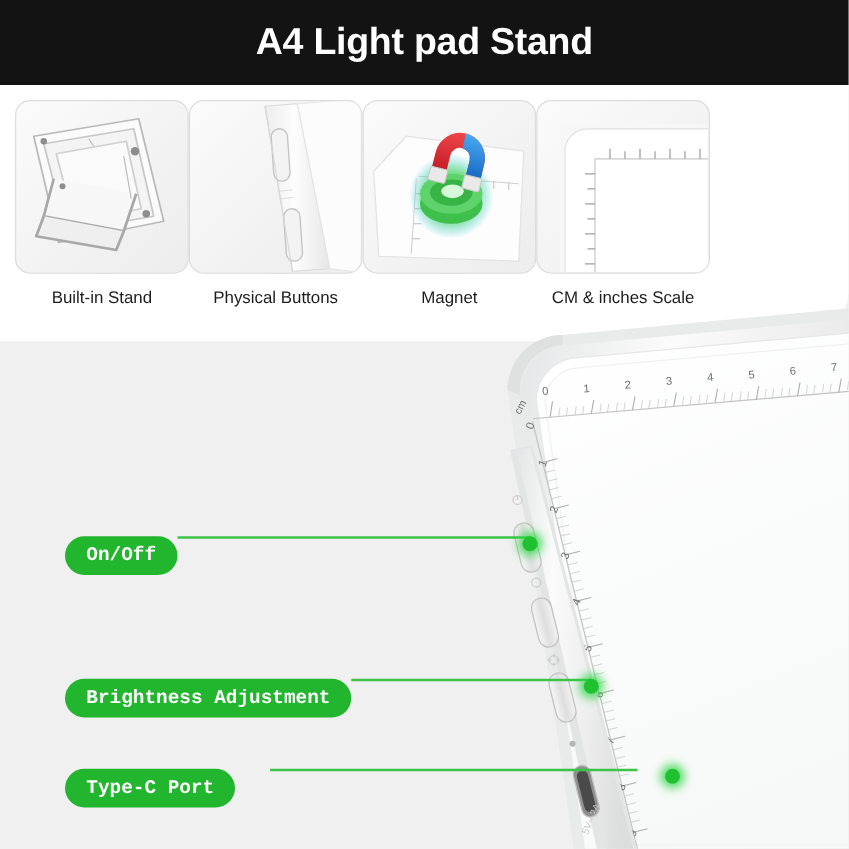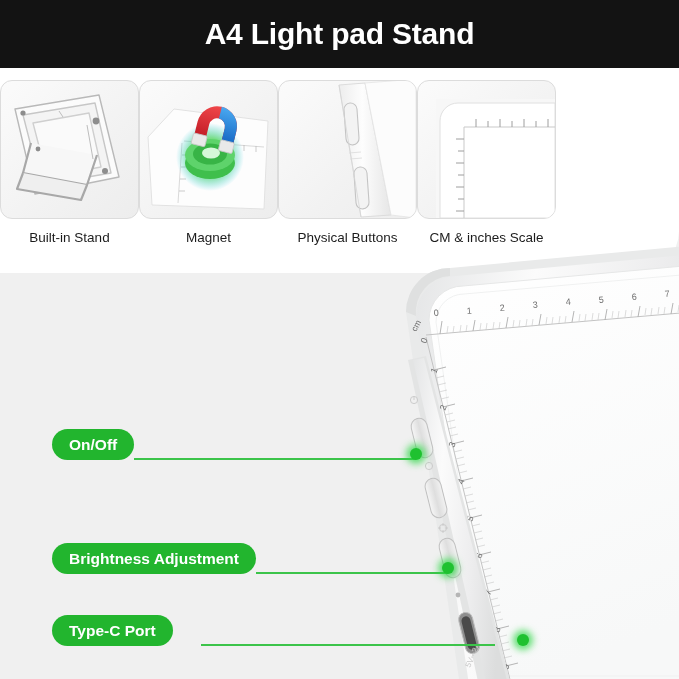--- a/index.html
+++ b/index.html
@@ -24,21 +24,21 @@
 
   
   .white-panel{
     position:absolute;left:0;top:68px;width:679px;height:205px;
     background:#ffffff;
     border-bottom-right-radius:42px;
   }
 
   
   .thumbs{
-    position:absolute;left:0;top:80px;width:551px;height:165px;
+    position:absolute;left:12px;top:80px;width:551px;height:165px;
     display:flex;
   }
   .thumb{
     width:169.75px;
     display:flex;flex-direction:column;align-items:center;
   }
   .thumb-box{
     width:137px;height:137px;
     border:1px solid #dcdcdc;border-radius:12px;
     background:linear-gradient(135deg,#fbfbfb 0%,#f2f2f2 60%,#ededed 100%);
@@ -62,21 +62,21 @@
   .sc-wrap{position:absolute;left:0;top:0;width:137px;height:137px;}
 
   
   .product{
     position:absolute;left:330px;top:240px;width:420px;height:460px;
   }
 
   
   .callout{
     position:absolute;height:31px;
-    display:flex;align-items:flex-end;
+    display:flex;align-items:flex-start;font-family:Liberation Mono, monospace;
   }
   .pill{
     height:31px;border-radius:16px;background:#22b52e;
     display:flex;align-items:center;
     padding:0 17px;
     box-sizing:border-box;
   }
   .pill-text{
     color:#ffffff;font-size:15.5px;font-weight:bold;
     white-space:nowrap;line-height:1;
@@ -126,20 +126,46 @@
             <circle cx="104" cy="90" r="3"></circle>
             <circle cx="37" cy="68" r="2.4"></circle>
           </g>
           <g stroke="#bdbdbd" stroke-width="1">
             <path d="M86 44 L92 78"></path>
             <path d="M58 30 L62 36"></path>
           </g>
         </svg>
       </div>
       <div class="thumb-label">Built-in Stand</div>
+    </div>
+
+    <div class="thumb">
+      <div class="thumb-box">
+        <svg class="pb-wrap" viewBox="0 0 137 137">
+          <defs>
+            <linearGradient id="edgeG" x1="0" y1="0" x2="1" y2="0">
+              <stop offset="0%" stop-color="#ededed"></stop>
+              <stop offset="45%" stop-color="#fdfdfd"></stop>
+              <stop offset="100%" stop-color="#e6e6e6"></stop>
+            </linearGradient>
+          </defs>
+          <path d="M60 4 L86 2 L112 134 L82 136 Z" fill="url(#edgeG)" stroke="#dcdcdc" stroke-width="1"></path>
+          <path d="M86 2 L137 -2 L137 137 L112 134 Z" fill="#fcfcfc" stroke="#e4e4e4" stroke-width="0.8"></path>
+          <g fill="#f3f3f3" stroke="#c4c4c4" stroke-width="1.1">
+            <rect x="66" y="22" width="13" height="42" rx="6.5" transform="rotate(-4 72 43)"></rect>
+            <rect x="76" y="86" width="13" height="42" rx="6.5" transform="rotate(-4 82 107)"></rect>
+          </g>
+          <g stroke="#dedede" stroke-width="0.9">
+            <path d="M70 72 L82 71"></path>
+            <path d="M71 78 L83 77"></path>
+          </g>
+          <path d="M60 4 L82 136" stroke="#d5d5d5" stroke-width="0.8" fill="none"></path>
+        </svg>
+      </div>
+      <div class="thumb-label">Physical Buttons</div>
     </div>
 
     <div class="thumb">
       <div class="thumb-box">
         <svg class="mag-wrap" viewBox="0 0 137 137">
           <defs>
             <radialGradient id="glowG" cx="50%" cy="50%" r="50%">
               <stop offset="0%" stop-color="#bdfcc6" stop-opacity="1"></stop>
               <stop offset="55%" stop-color="#4fd45f" stop-opacity=".9"></stop>
               <stop offset="100%" stop-color="#2bc9e8" stop-opacity="0"></stop>
@@ -181,46 +207,20 @@
 
           <g transform="translate(60,6) rotate(14)">
             <path d="M6 34 A20 20 0 0 1 46 34 L46 48 L34 48 L34 34 A8 8 0 0 0 18 34 L18 48 L6 48 Z" fill="url(#redG)"></path>
             <path d="M26 14 A20 20 0 0 1 46 34 L46 48 L34 48 L34 34 A8 8 0 0 0 26 26 Z" fill="url(#blueG)"></path>
             <rect x="5" y="46" width="14" height="11" rx="1.5" fill="#e9e9e9" stroke="#c8c8c8" stroke-width="0.8"></rect>
             <rect x="33" y="46" width="14" height="11" rx="1.5" fill="#e9e9e9" stroke="#c8c8c8" stroke-width="0.8"></rect>
           </g>
         </svg>
       </div>
       <div class="thumb-label">Magnet</div>
-    </div>
-
-    <div class="thumb">
-      <div class="thumb-box">
-        <svg class="pb-wrap" viewBox="0 0 137 137">
-          <defs>
-            <linearGradient id="edgeG" x1="0" y1="0" x2="1" y2="0">
-              <stop offset="0%" stop-color="#ededed"></stop>
-              <stop offset="45%" stop-color="#fdfdfd"></stop>
-              <stop offset="100%" stop-color="#e6e6e6"></stop>
-            </linearGradient>
-          </defs>
-          <path d="M60 4 L86 2 L112 134 L82 136 Z" fill="url(#edgeG)" stroke="#dcdcdc" stroke-width="1"></path>
-          <path d="M86 2 L137 -2 L137 137 L112 134 Z" fill="#fcfcfc" stroke="#e4e4e4" stroke-width="0.8"></path>
-          <g fill="#f3f3f3" stroke="#c4c4c4" stroke-width="1.1">
-            <rect x="66" y="22" width="13" height="42" rx="6.5" transform="rotate(-4 72 43)"></rect>
-            <rect x="76" y="86" width="13" height="42" rx="6.5" transform="rotate(-4 82 107)"></rect>
-          </g>
-          <g stroke="#dedede" stroke-width="0.9">
-            <path d="M70 72 L82 71"></path>
-            <path d="M71 78 L83 77"></path>
-          </g>
-          <path d="M60 4 L82 136" stroke="#d5d5d5" stroke-width="0.8" fill="none"></path>
-        </svg>
-      </div>
-      <div class="thumb-label">Physical Buttons</div>
     </div>
 
     <div class="thumb">
       <div class="thumb-box">
         <svg class="sc-wrap" viewBox="0 0 137 137">
           <path d="M18 18 L137 18 L137 137 L18 137 Z" fill="#f7f7f7"></path>
           <path d="M22 40 A18 18 0 0 1 40 22 L137 22 L137 137 L22 137 Z" fill="#ffffff" stroke="#e0e0e0" stroke-width="1"></path>
           <path d="M46 46 L137 46" stroke="#c9c9c9" stroke-width="1"></path>
           <path d="M46 46 L46 137" stroke="#c9c9c9" stroke-width="1"></path>
           <g stroke="#9e9e9e" stroke-width="1">

